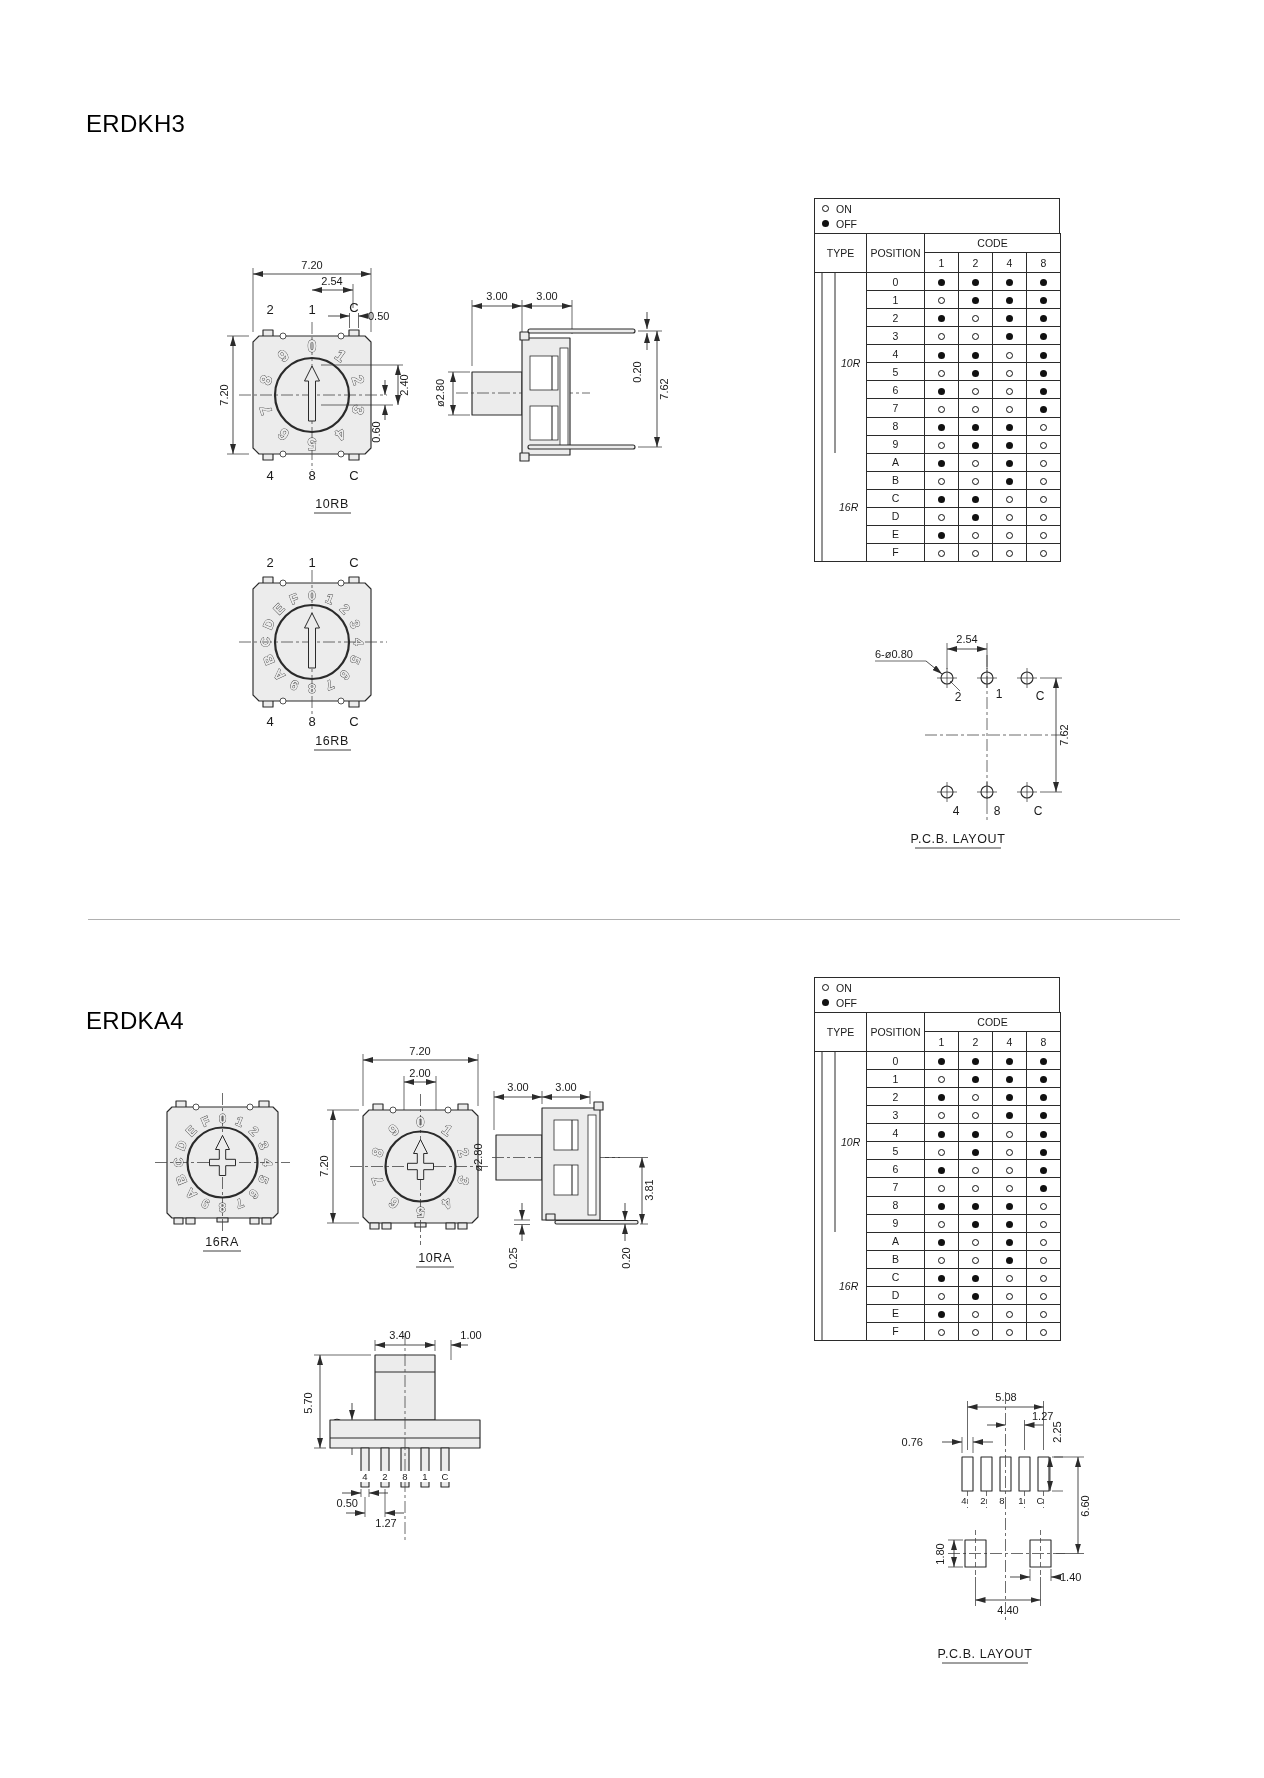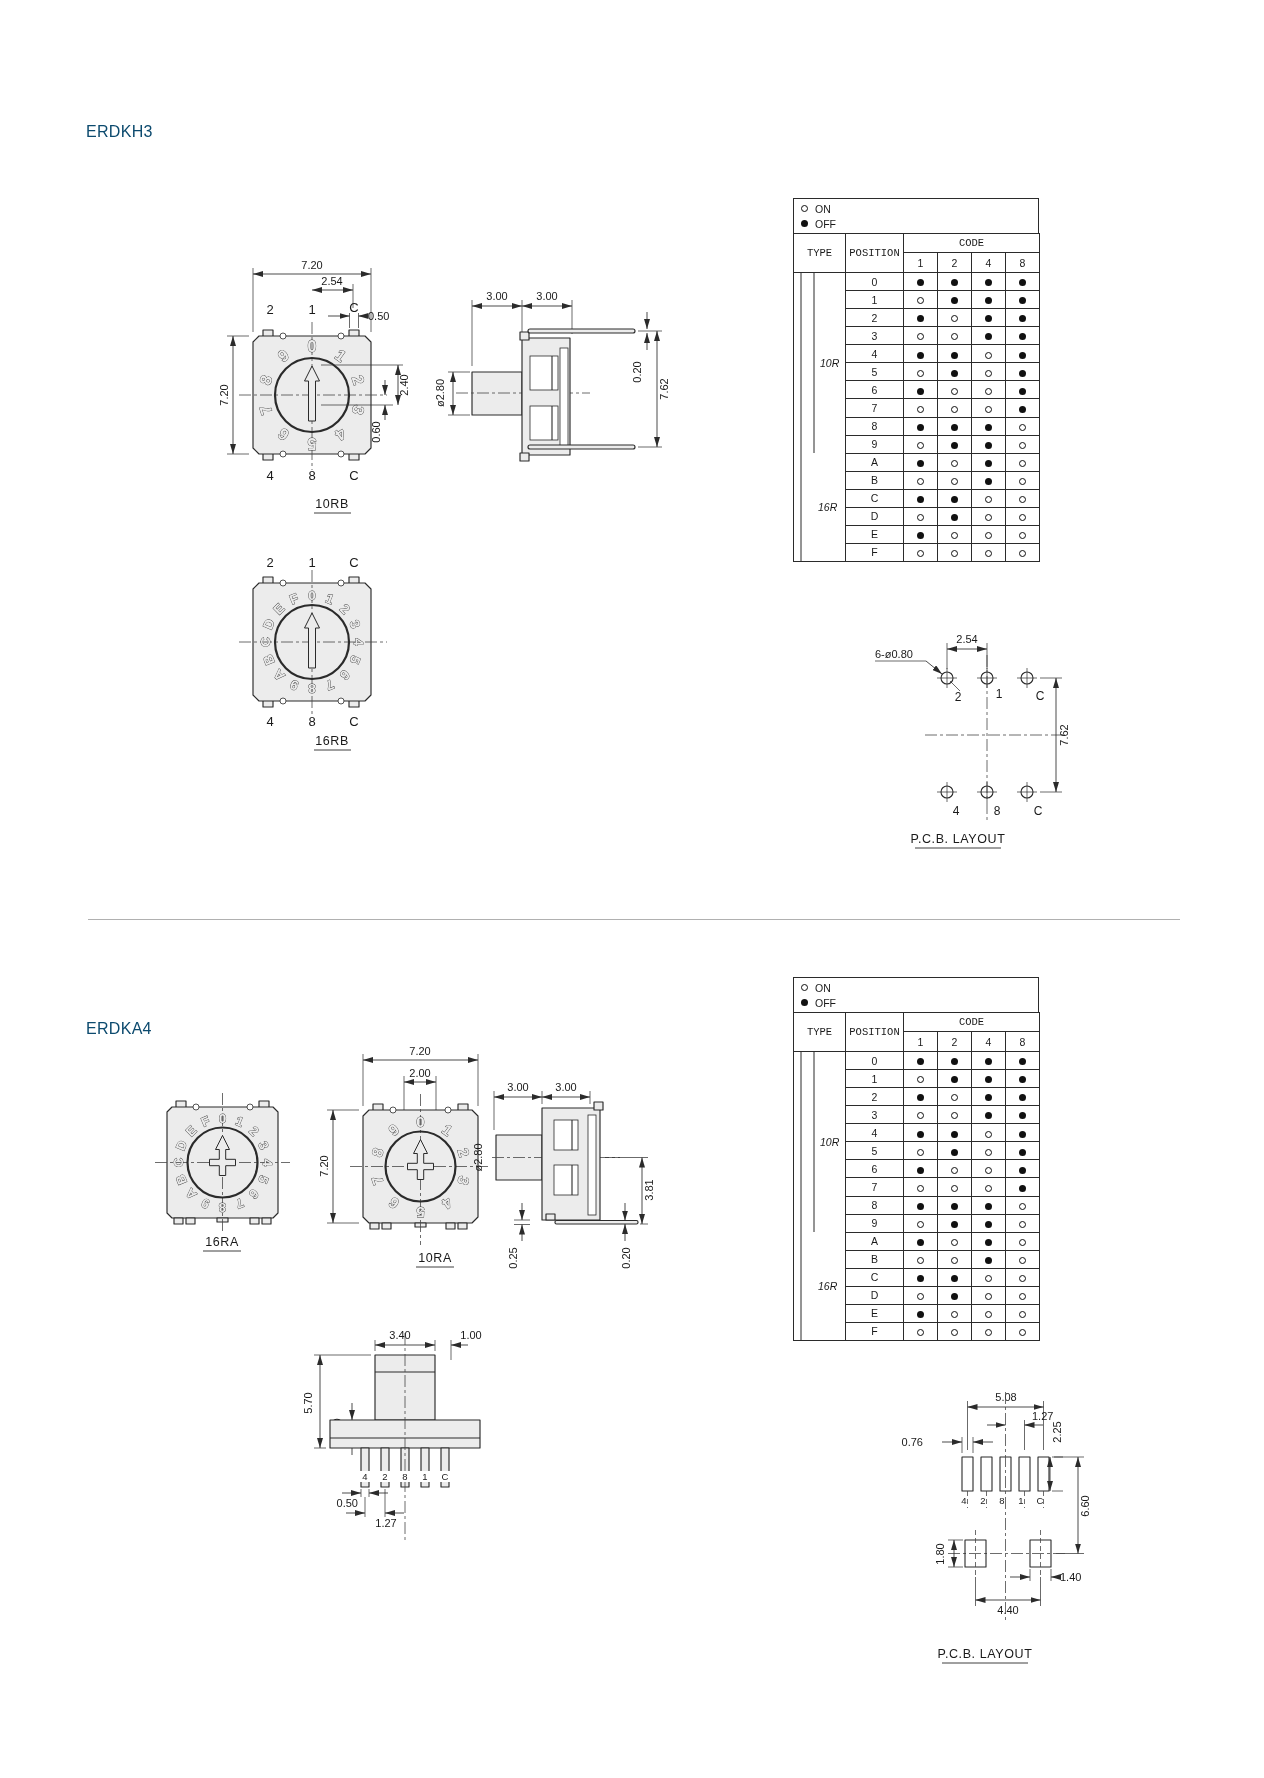--- a/index.html
+++ b/index.html
@@ -2,50 +2,50 @@
 <html><head>
 <meta charset="utf-8">
 <style>
   * { margin:0; padding:0; box-sizing:border-box; }
   html,body { background:#fff; }
   body {
     width:1264px; height:1778px; position:relative; overflow:hidden;
     font-family:"Liberation Sans", sans-serif; color:#1a1a1a;
   }
   .abs { position:absolute; }
-  .sec-title { font-size:16px; color:#0c4a6e; letter-spacing:0.3px;margin-top:13px; }
+  .sec-title { font-size:24px; color:#000000; letter-spacing:0.3px; }
   .divider { position:absolute; height:1px; background:#b0b0b0; }
 
   
   svg { overflow:visible; }
   svg text { font-family:"Liberation Sans", sans-serif; fill:#1a1a1a; }
   .ln   { stroke:#2b2b2b; stroke-width:1.1; fill:none; stroke-linejoin:round; }
   .bodyfill { fill:#ececec; stroke:#2b2b2b; stroke-width:1.15; stroke-linejoin:round; }
   .white { fill:#ffffff; stroke:#2b2b2b; stroke-width:0.8; }
   .dim-l { stroke:#2b2b2b; stroke-width:0.85; fill:none; }
   .ext   { stroke:#2b2b2b; stroke-width:0.7; fill:none; }
   .cl    { stroke:#474747; stroke-width:0.8; fill:none; stroke-dasharray:12 3 3 3; }
   .dsh   { stroke:#474747; stroke-width:0.8; fill:none; stroke-dasharray:5 3; }
   text.dim { font-size:11px; }
   text.lbl { font-size:13px; text-anchor:middle; }
   text.cap { font-size:12.5px; text-anchor:middle; letter-spacing:0.6px; }
   text.sml { font-size:9.5px; text-anchor:middle; }
   .dial-digit { text-anchor:middle; fill:#ececec; stroke:#3c3c3c; stroke-width:0.8; paint-order:stroke; font-weight:bold; }
 
   
-  .code-table { position:absolute; width:246px; font-size:10.5px; }
+  .code-table { position:absolute; width:246px; font-size:10.5px;margin-left:21px; }
   .ct-legend { border:1.5px solid #2b2b2b; border-bottom:none; padding:2px 7px; }
   .leg-row { display:flex; align-items:center; height:15px; }
   .leg-row .dot { margin-right:7px; }
   .code-table table { border-collapse:collapse; width:246px; table-layout:fixed; border:1.5px solid #2b2b2b; }
   .code-table th, .code-table td {
     border:1px solid #2b2b2b; text-align:center; vertical-align:middle;
     font-weight:normal; padding:0; font-size:10.5px; color:#1a1a1a;
   }
-  .code-table thead tr:first-child th { height:19px;font-family:Liberation Mono, monospace; }
+  .code-table thead tr:first-child th { height:19px; }
   .code-table thead tr:last-child th { height:20px; }
   .code-table tbody td { height:18px; }
   .type-cell { padding:0; position:relative;font-style:italic; }
   .type-cell svg { display:block; }
   .bracket { stroke:#2b2b2b; stroke-width:1; }
   .type-label { font-size:10.5px; }
   .dot { display:inline-block; width:7px; height:7px; border-radius:50%; vertical-align:middle; }
   .dot.filled { background:#111; }
   .dot.open { border:1.4px solid #111; background:#fff; }
 </style>

